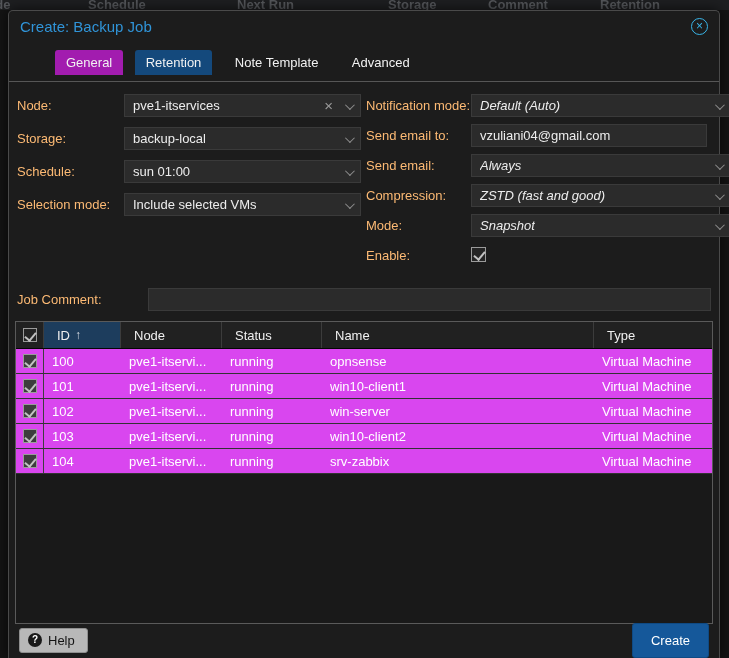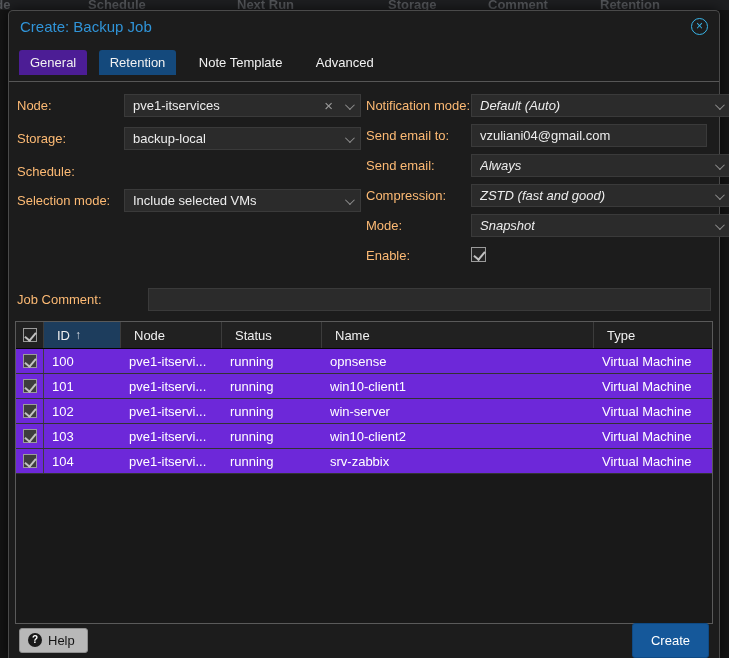--- a/index.html
+++ b/index.html
@@ -46,21 +46,21 @@
   }
 
   
   .tab-bar {
     padding: 8px 10px 7px 10px; border-bottom: 1px solid #565656; height: 40px;
   }
   .tab {
     display: inline-block; font-size: 13px; color: #f2f2f2; padding: 5px 11px;
     margin-right: 7px; border-radius: 3px 3px 0 0; cursor: pointer;
   }
-  .tab.active { background: #4c1d95; }
+  .tab.active { background: #a21caf; margin-left: 36px; }
   .tab.dark   { background: #14497c; }
 
   
   .form-area { display: flex; padding: 12px 8px 0 8px; }
   .col-left  { width: 352px; }
   .col-right { flex: 1; padding-left: 5px; }
   .frow { display: flex; align-items: flex-start; margin-bottom: 10px; }
   .col-right .frow { margin-bottom: 7px; }
   .flabel { width: 107px; font-size: 13px; color: #fdba74; padding-top: 4px; line-height: 15px; }
   .col-right .flabel { width: 105px; }
@@ -112,21 +112,21 @@
     background: #191919; overflow: hidden;
   }
   .thead { display: flex; height: 27px; background: #212121; border-bottom: 1px solid #050505; }
   .th {
     display: flex; align-items: center; padding-left: 13px; font-size: 13px;
     color: #f0f0f0; border-right: 1px solid #3c3c3c; cursor: pointer;
   }
   .th.cb-col { width: 28px; justify-content: center; padding-left: 0; }
   .th.sorted { background: #1d3d5d; }
   .th .sort-arrow { margin-left: 5px; font-size: 12px; color: #d7dde4; }
-  .trow { display: flex; height: 25px; background: #6d28d9; border-bottom: 1px solid #333333; cursor: pointer; }
+  .trow { display: flex; height: 25px; background: #d946ef; border-bottom: 1px solid #333333; cursor: pointer; }
   .td {
     display: flex; align-items: center; padding-left: 8px; font-size: 13px;
     color: #ffffff; white-space: nowrap; overflow: hidden;
   }
   .td.cb-col { width: 28px; justify-content: center; padding-left: 0; border-right: 1px solid #3e3e3e; }
   .trow .checkbox, .thead .checkbox { width: 14px; height: 14px; margin-top: 0; background: #3d3d3d; }
   .thead .checkbox { background: #242424; }
   .c-id { width: 77px; } .c-node { width: 101px; } .c-status { width: 100px; }
   .c-name { width: 272px; } .c-type { flex: 1; border-right: none; }
 
@@ -191,20 +191,24 @@
       <div class="frow">
         <span class="flabel">Storage:</span>
         <div class="field">
           <span class="field-value">backup-local</span>
           <span class="chev"></span>
         </div>
       </div>
 
       <div class="frow">
         <span class="flabel">Schedule:</span>
+        <div class="field">
+          <span class="field-value">sun 01:00</span>
+          <span class="chev"></span>
+        </div>
       </div>
 
       <div class="frow">
         <span class="flabel">Selection mode:</span>
         <div class="field">
           <span class="field-value">Include selected VMs</span>
           <span class="chev"></span>
         </div>
       </div>
 

